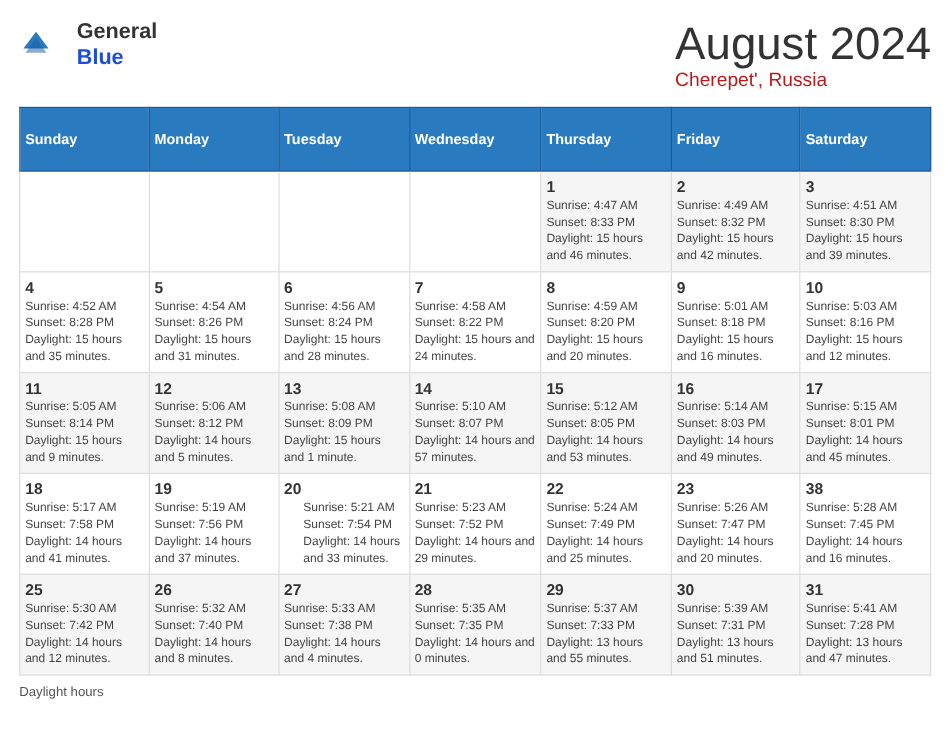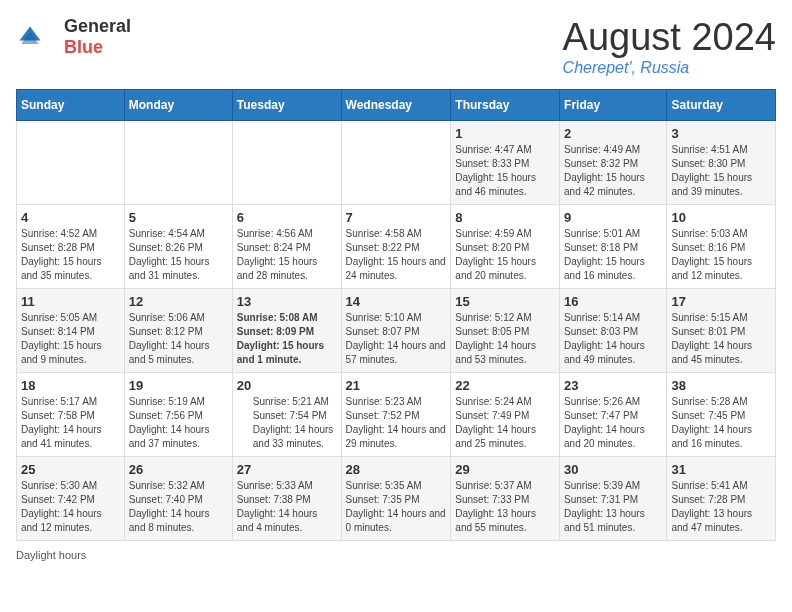--- a/index.html
+++ b/index.html
@@ -15,37 +15,37 @@
       justify-content: space-between;
       align-items: flex-start;
       margin-bottom: 12px;
     }
     .logo {
       display: flex;
       align-items: center;
       gap: 20px;
     }
     .logo-text-general { font-size: 18px; font-weight: bold; color: #333; }
-    .logo-text-blue { font-size: 18px; font-weight: bold; color: #ef4444; }
+    .logo-text-blue { font-size: 18px; font-weight: bold; color: #1d4ed8; }
     .logo-icon {
       width: 28px; height: 28px;
     }
     .title-block { text-align: left; }
     .month-year { font-size: 38px; color: #333; font-weight: 300; }
-    .location { font-size: 16px; color: #3b82f6; font-style: italic; }
+    .location { font-size: 16px; color: #b91c1c; }
 
     .calendar-table {
       width: 100%;
       border-collapse: collapse;
       font-size: 10.5px;
     }
     .calendar-table thead tr th {
       background: #2a7abf;
       color: #fff;
-      padding: 8px 4px;
+      padding: 19px 4px;
       font-size: 12px;
       font-weight: bold;
       text-align: left;
       border: 1px solid #1a5a9f;
     }
     .calendar-table tbody tr td {
       vertical-align: top;
       padding: 5px 4px;
       border: 1px solid #ddd;
       width: 113px;
@@ -185,21 +185,21 @@
 Daylight: 15 hours and 9 minutes.</div>
         </td>
         <td>
           <span class="day-number">12</span>
           <div class="day-info" style="white-space: pre-line;">Sunrise: 5:06 AM
 Sunset: 8:12 PM
 Daylight: 14 hours and 5 minutes.</div>
         </td>
         <td>
           <span class="day-number">13</span>
-          <div class="day-info" style="white-space: pre-line; font-weight: bold;">Sunrise: 5:08 AM
+          <div class="day-info" style="white-space: pre-line;">Sunrise: 5:08 AM
 Sunset: 8:09 PM
 Daylight: 15 hours and 1 minute.</div>
         </td>
         <td>
           <span class="day-number">14</span>
           <div class="day-info" style="white-space: pre-line;">Sunrise: 5:10 AM
 Sunset: 8:07 PM
 Daylight: 14 hours and 57 minutes.</div>
         </td>
         <td>

